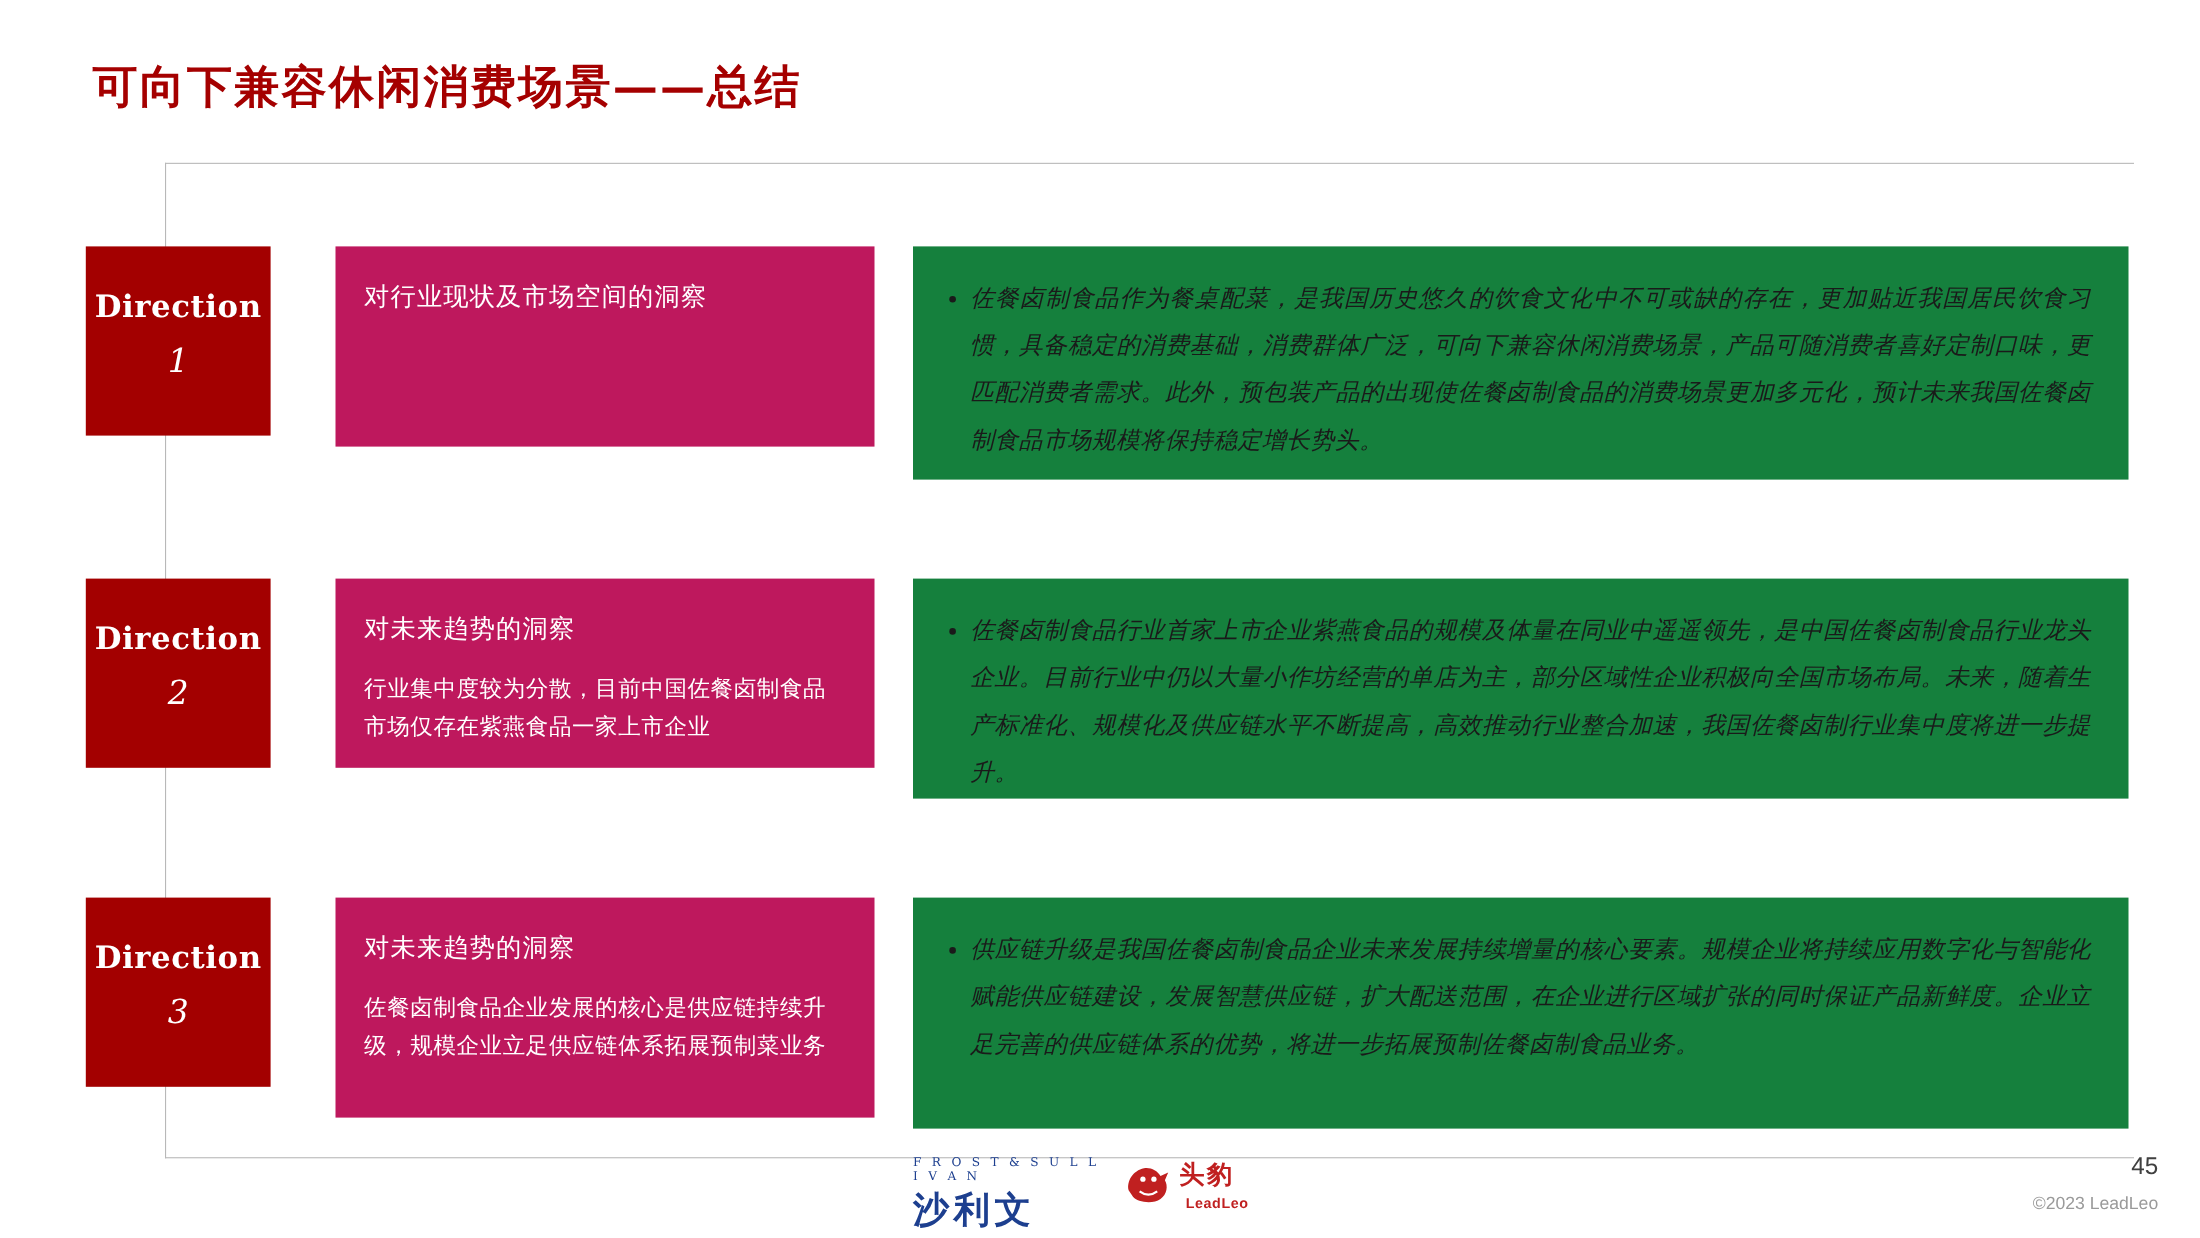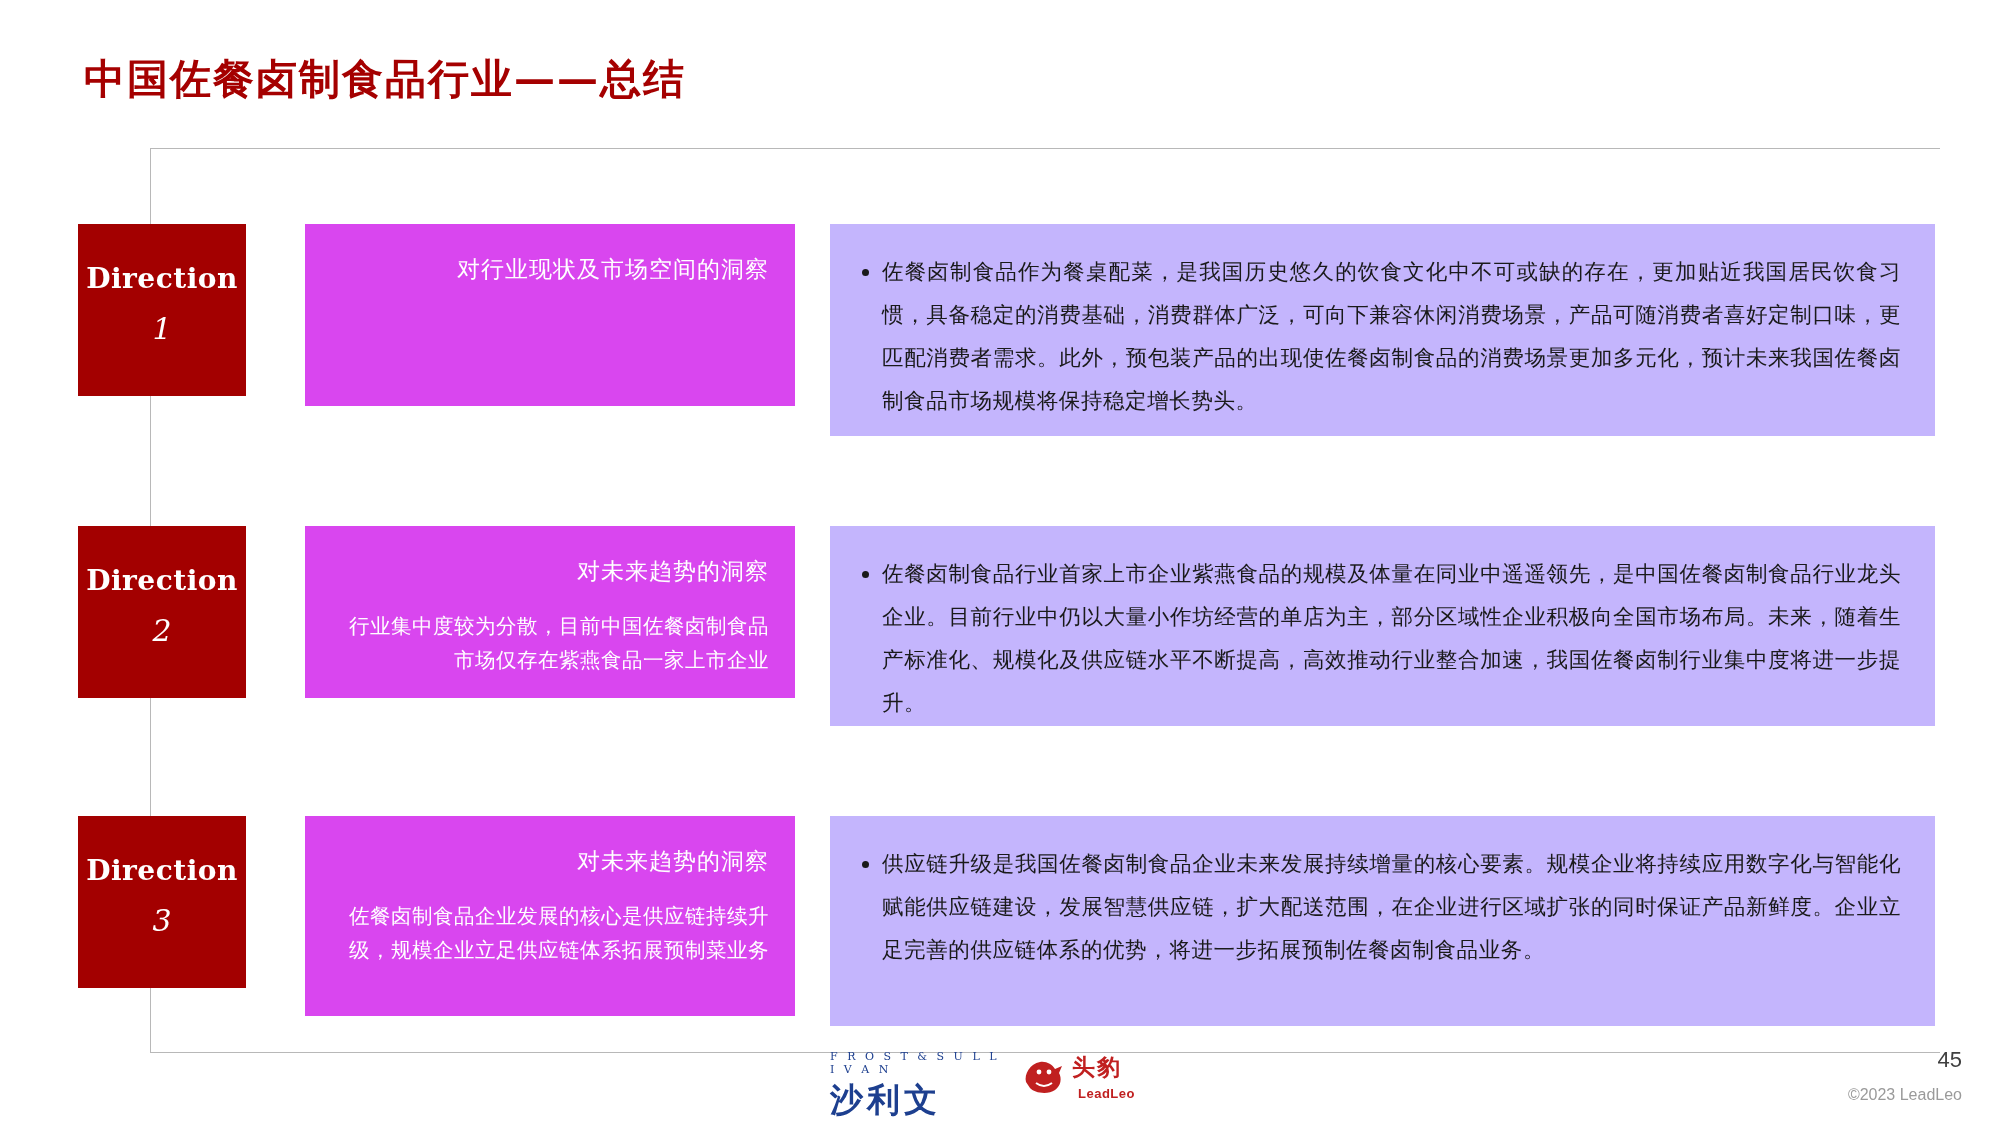--- a/index.html
+++ b/index.html
@@ -78,25 +78,24 @@
     margin-top: 16px;
     font-family: "DejaVu Serif", serif;
     font-style: italic;
     font-size: 30px;
   }
 
   .gray-card {
     position: absolute;
     left: 305px;
     width: 490px;
-    background: #d946ef;
+    background: #be185d;
     color: #ffffff;
     box-sizing: border-box;
     padding: 30px 26px 28px 26px;
-    text-align: right;
   }
   .gray-card .gc-title {
     font-family: "DejaVu Serif", serif;
     font-size: 23px;
     font-weight: normal;
     letter-spacing: 1px;
     margin-bottom: 22px;
   }
   .gray-card .gc-body {
     font-family: "DejaVu Serif", serif;
@@ -105,24 +104,25 @@
     letter-spacing: 0.5px;
   }
   .gc-h-1 { height: 182px; }
   .gc-h-2 { height: 172px; }
   .gc-h-3 { height: 200px; }
 
   .text-card {
     position: absolute;
     left: 830px;
     width: 1105px;
-    background: #c4b5fd;
+    background: #15803d;
     box-sizing: border-box;
     padding: 26px 34px 26px 28px;
     color: #1a1a1a;
+    font-style: italic;
   }
   .tc-h-1 { height: 212px; }
   .tc-h-2 { height: 200px; }
   .tc-h-3 { height: 210px; }
   .text-card ul {
     margin: 0;
     padding: 0 0 0 24px;
     list-style: disc;
   }
   .text-card li {
@@ -211,21 +211,21 @@
     font-family: Liberation Sans, sans-serif;
     font-size: 16px;
     color: #9a9a9a;
   }
 </style>
 </head>
 <body>
 
 <div class="slide">
 
-  <div class="slide-title">中国佐餐卤制食品行业——总结</div>
+  <div class="slide-title">可向下兼容休闲消费场景——总结</div>
 
   <div class="content-frame"></div>
 
   <div class="rows">
 
     <div class="row row-1">
       <div class="direction-badge">
         <div class="d-label">Direction</div>
         <div class="d-num">1</div>
       </div>

